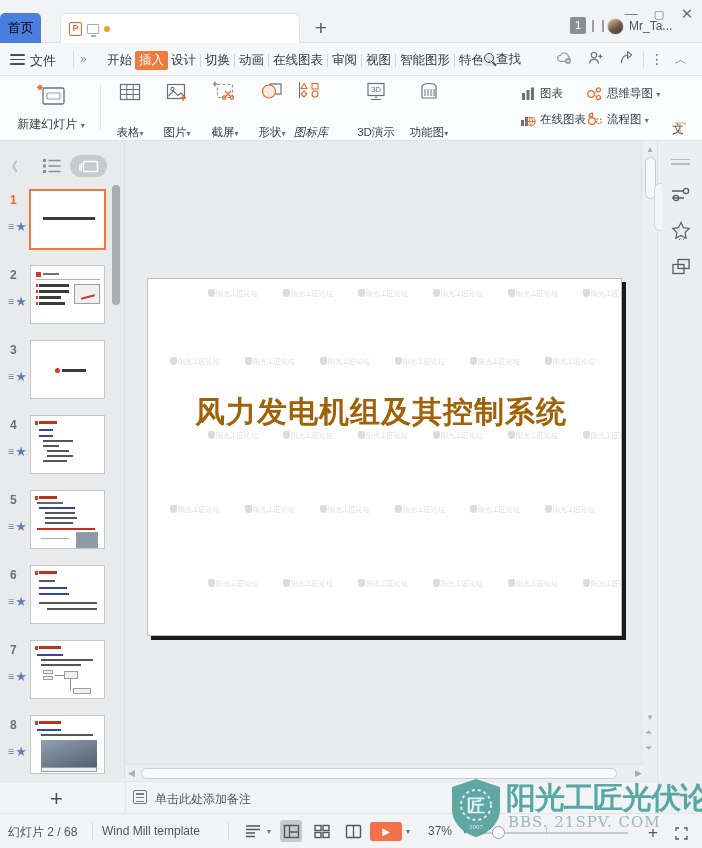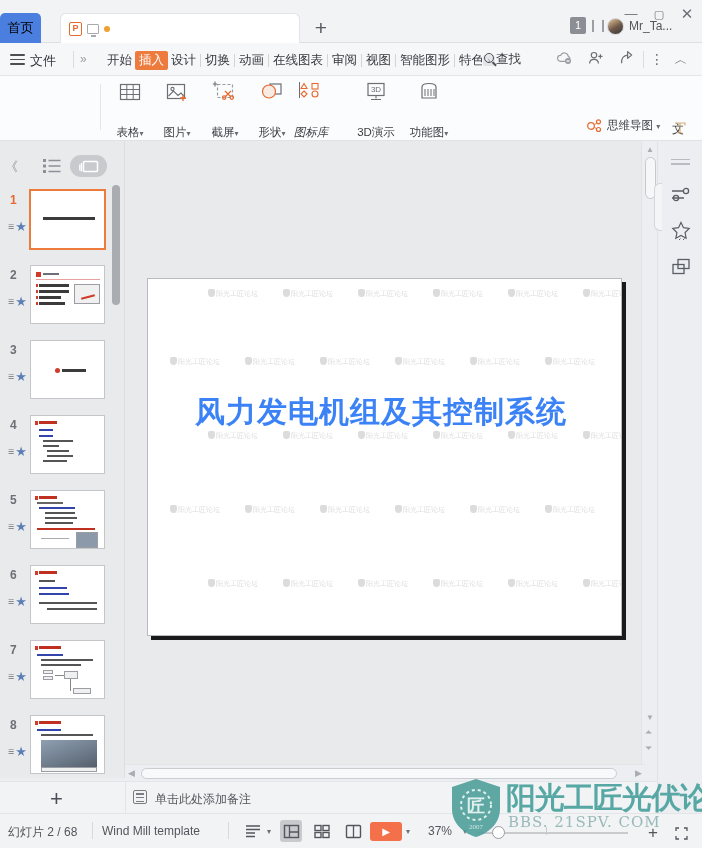--- a/index.html
+++ b/index.html
@@ -164,21 +164,21 @@
     background:#e9eaec;
   }
   .slide-canvas {
     position:absolute; left:22px; top:137px; width:475px; height:358px;
     background:#ffffff; border:1px solid #b9bbc0;
     box-shadow:4px 4px 0 #1a1a1a;
     overflow:hidden;
   }
   .slide-title {
     position:absolute; left:0; right:7px; top:113px;
-    text-align:center; font-size:30px; color:#3b82f6;
+    text-align:center; font-size:30px; color:#a16207;
     font-family:"DejaVu Serif","Liberation Serif",serif; font-weight:bold;
     letter-spacing:1px;
   }
   .wm { position:absolute; font-size:7px; color:#dcdcdc; white-space:nowrap; pointer-events:none; }
   .wm .sh { display:inline-block;width:7px;height:8px;background:#dcdcdc;border-radius:2px 2px 50% 50%;vertical-align:-1px;margin-right:1px;}
 
   
   .vscroll { position:absolute; left:641px; top:141px; width:16px; height:623px; background:#eceef1; border-left:1px solid #e0e2e6;}
   .vscroll .up { position:absolute; left:4px; top:4px; color:#a9acb1; font-size:8px;}
   .vscroll .thumbb { position:absolute; left:3px; top:16px; width:11px; height:42px; background:#f6f7f9; border:1px solid #c6c9ce; border-radius:6px;}
@@ -317,20 +317,30 @@
           </svg>
       </span>
     </div>
     <div class="mb-vdiv"></div>
     <div class="mb-dots">⋮</div>
     <div class="mb-up">︿</div>
   </div>
 
   <div class="ribbon">
 
+    <div class="rb-newslide">
+      <span>
+        <svg width="30" height="26" viewBox="0 0 30 26">
+          <rect x="7" y="5" width="21" height="16" rx="1.5" fill="none" stroke="#6c6f75" stroke-width="1.3"></rect>
+          <rect x="11" y="10" width="13" height="6" rx="1" fill="none" stroke="#9a9da3" stroke-width="1.1"></rect>
+          <path d="M4 1.5v6M1 4.5h6M2 2.3l4 4M6 2.3l-4 4" stroke="#e8692e" stroke-width="1.1"></path>
+        </svg>
+      </span>
+      <span class="lbl"><span>新建幻灯片</span> <span class="caret">▾</span></span>
+    </div>
 
     <div class="rb-divider"></div>
 
     <div class="rb-group" style="left:108px;">
       <svg width="26" height="26" viewBox="0 0 26 26">
           <rect x="3.5" y="5.5" width="19" height="15" fill="none" stroke="#6c6f75" stroke-width="1.2"></rect>
           <path d="M3.5 10.5h19M3.5 15.5h19M9.8 5.5v15M16.2 5.5v15" stroke="#6c6f75" stroke-width="1"></path>
         </svg>
       <span class="lbl"><span>表格</span><span class="caret">▾</span></span>
     </div>
@@ -386,22 +396,41 @@
 
     <div class="rb-group" style="left:404px;width:50px;">
       <svg width="28" height="26" viewBox="0 0 28 26">
           <path d="M7 8c0-2 1.5-3.5 7-3.5S21 6 21 8v11H7z" fill="none" stroke="#6c6f75" stroke-width="1.2"></path>
           <path d="M10 10v7M13 10v7M16 10v7M19 10v7" stroke="#6c6f75" stroke-width="1"></path>
         </svg>
       <span class="lbl"><span>功能图</span><span class="caret">▾</span></span>
     </div>
 
 
-
-    <div class="rb-list" style="left:586px;margin-top:32px;">
+    <div class="rb-list" style="left:519px;">
+      <div class="rb-item">
+        <svg width="17" height="17" viewBox="0 0 17 17">
+            <rect x="3" y="8" width="3" height="7" fill="#6c6f75"></rect>
+            <rect x="7.5" y="5" width="3" height="10" fill="#6c6f75"></rect>
+            <rect x="12" y="2.5" width="3" height="12.5" fill="#6c6f75"></rect>
+          </svg>
+        <span class="lbl">图表</span>
+      </div>
+      <div class="rb-item">
+        <svg width="17" height="17" viewBox="0 0 17 17">
+            <rect x="2" y="9" width="3" height="6" fill="#6c6f75"></rect>
+            <rect x="6" y="6" width="3" height="9" fill="#6c6f75"></rect>
+            <circle cx="12" cy="10.5" r="4.2" fill="none" stroke="#e8692e" stroke-width="1.1"></circle>
+            <path d="M7.8 10.5h8.4M12 6.3c2 2.6 2 5.8 0 8.4M12 6.3c-2 2.6-2 5.8 0 8.4" fill="none" stroke="#e8692e" stroke-width="0.9"></path>
+          </svg>
+        <span class="lbl">在线图表</span>
+      </div>
+    </div>
+
+    <div class="rb-list" style="left:586px;">
       <div class="rb-item">
         <svg width="17" height="17" viewBox="0 0 17 17">
             <circle cx="5" cy="9" r="3.3" fill="none" stroke="#e8692e" stroke-width="1.2"></circle>
             <circle cx="12.5" cy="4.8" r="2" fill="none" stroke="#e8692e" stroke-width="1.2"></circle>
             <circle cx="12.5" cy="12.5" r="2" fill="none" stroke="#e8692e" stroke-width="1.2"></circle>
             <path d="M8.3 8l2.3-2M8.3 10l2.3 2" stroke="#e8692e" stroke-width="1"></path>
           </svg>
         <span class="lbl"><span>思维导图</span> <span class="caret">▾</span></span>
       </div>
       <div class="rb-item">

